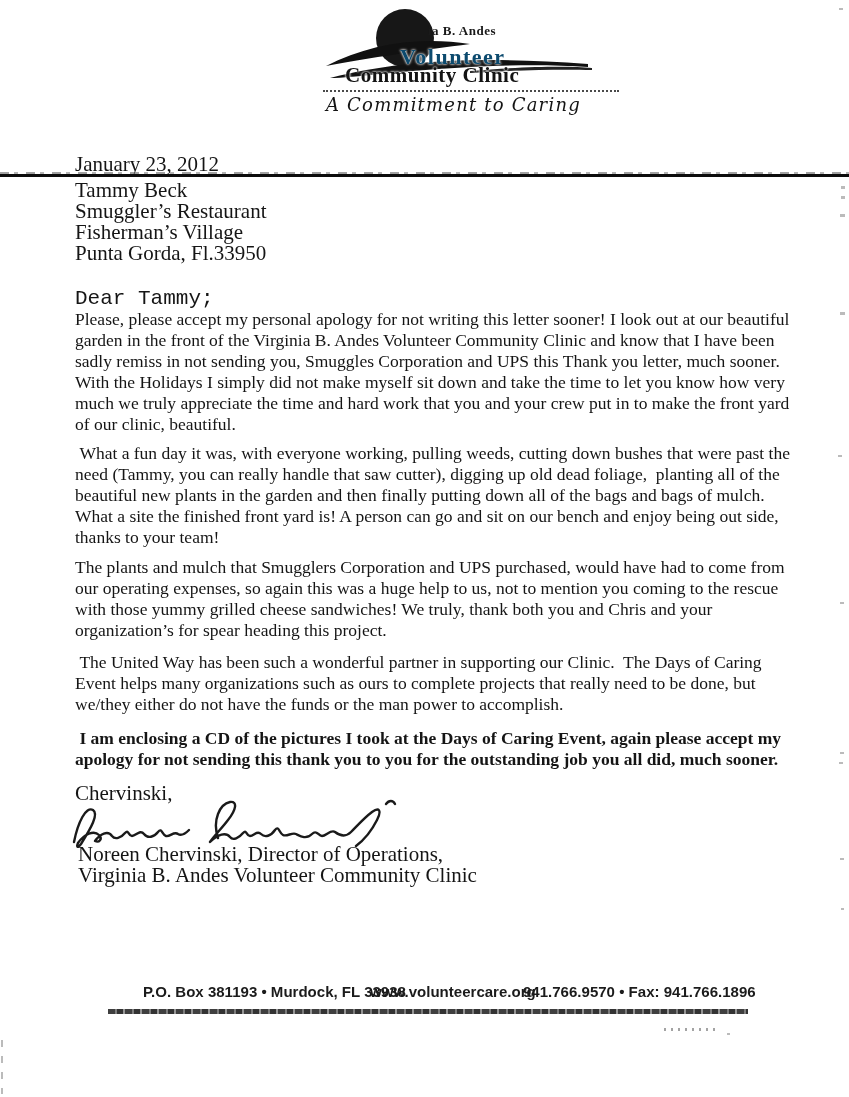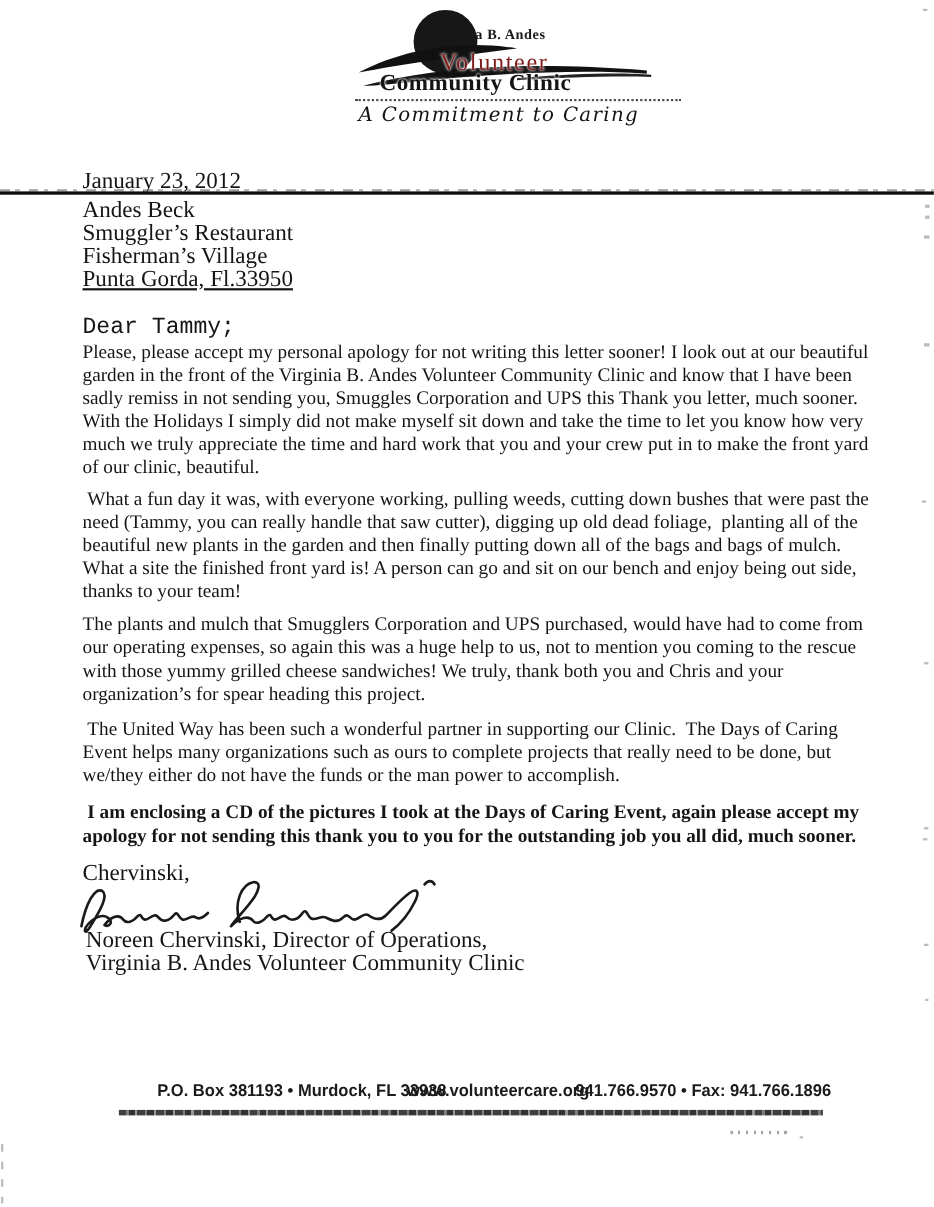--- a/index.html
+++ b/index.html
@@ -15,21 +15,21 @@
   }
   
   .logo { position:absolute; left:320px; top:4px; width:320px; height:120px; }
   .logo svg { position:absolute; left:0; top:0; }
   .logo-name {
     position:absolute; left:108px; top:19px;
     font-size:13px; font-weight:bold; letter-spacing:.5px; color:#1a1a1a;
   }
   .logo-volunteer {
     position:absolute; left:80px; top:40px;
-    font-size:22px; font-weight:normal; letter-spacing:1.5px; color:#7f1d1d;
+    font-size:22px; font-weight:bold; letter-spacing:1.5px; color:#0c4a6e;
     text-shadow:0 0 3px #fff, 0 0 2px #fff;
   }
   .logo-clinic {
     position:absolute; left:25px; top:59px;
     font-size:21px; font-weight:bold; letter-spacing:.5px; color:#141414;
     text-shadow:0 0 3px #fff, 0 0 2px #fff;
     text-align:center;
   }
   .logo-dotted {
     position:absolute; left:3px; top:86px; width:296px; height:0;
@@ -91,24 +91,24 @@
     <div class="logo-dotted"></div>
     <span class="logo-tagline">A Commitment to Caring</span>
   </div>
 
   <div class="line" style="left:75px; top:154px;">January 23, 2012</div>
   <div class="rule-top">
     <div class="dash"></div>
       <div class="solid"></div>
   </div>
 
-  <div class="line" style="left:75px; top:180px;">Andes Beck</div>
+  <div class="line" style="left:75px; top:180px;">Tammy Beck</div>
   <div class="line" style="left:75px; top:201px;">Smuggler’s Restaurant</div>
   <div class="line" style="left:75px; top:222px;">Fisherman’s Village</div>
-  <div class="line" style="left:75px; top:243px;text-decoration:underline;">Punta Gorda, Fl.33950</div>
+  <div class="line" style="left:75px; top:243px;">Punta Gorda, Fl.33950</div>
 
   <div class="line" style="left:75px; top:288px;font-family:Liberation Mono, monospace;">Dear Tammy;</div>
 
   <p class="para" style="top:309px;">Please, please accept my personal apology for not writing this letter sooner! I look out at our beautiful garden in the front of the Virginia B. Andes Volunteer Community Clinic and know that I have been sadly remiss in not sending you, Smuggles Corporation and UPS this Thank you letter, much sooner. With the Holidays I simply did not make myself sit down and take the time to let you know how very much we truly appreciate the time and hard work that you and your crew put in to make the front yard of our clinic, beautiful.</p>
   <p class="para" style="top:443px;"> What a fun day it was, with everyone working, pulling weeds, cutting down bushes that were past the need (Tammy, you can really handle that saw cutter), digging up old dead foliage,  planting all of the beautiful new plants in the garden and then finally putting down all of the bags and bags of mulch. What a site the finished front yard is! A person can go and sit on our bench and enjoy being out side, thanks to your team!</p>
   <p class="para" style="top:557px;">The plants and mulch that Smugglers Corporation and UPS purchased, would have had to come from our operating expenses, so again this was a huge help to us, not to mention you coming to the rescue with those yummy grilled cheese sandwiches! We truly, thank both you and Chris and your organization’s for spear heading this project.</p>
   <p class="para" style="top:652px;"> The United Way has been such a wonderful partner in supporting our Clinic.  The Days of Caring Event helps many organizations such as ours to complete projects that really need to be done, but we/they either do not have the funds or the man power to accomplish.</p>
   <p class="para" style="top:728px;font-weight:bold;"> I am enclosing a CD of the pictures I took at the Days of Caring Event, again please accept my apology for not sending this thank you to you for the outstanding job you all did, much sooner.</p>
 
   <div class="line" style="left:75px; top:783px;">Chervinski,</div>

